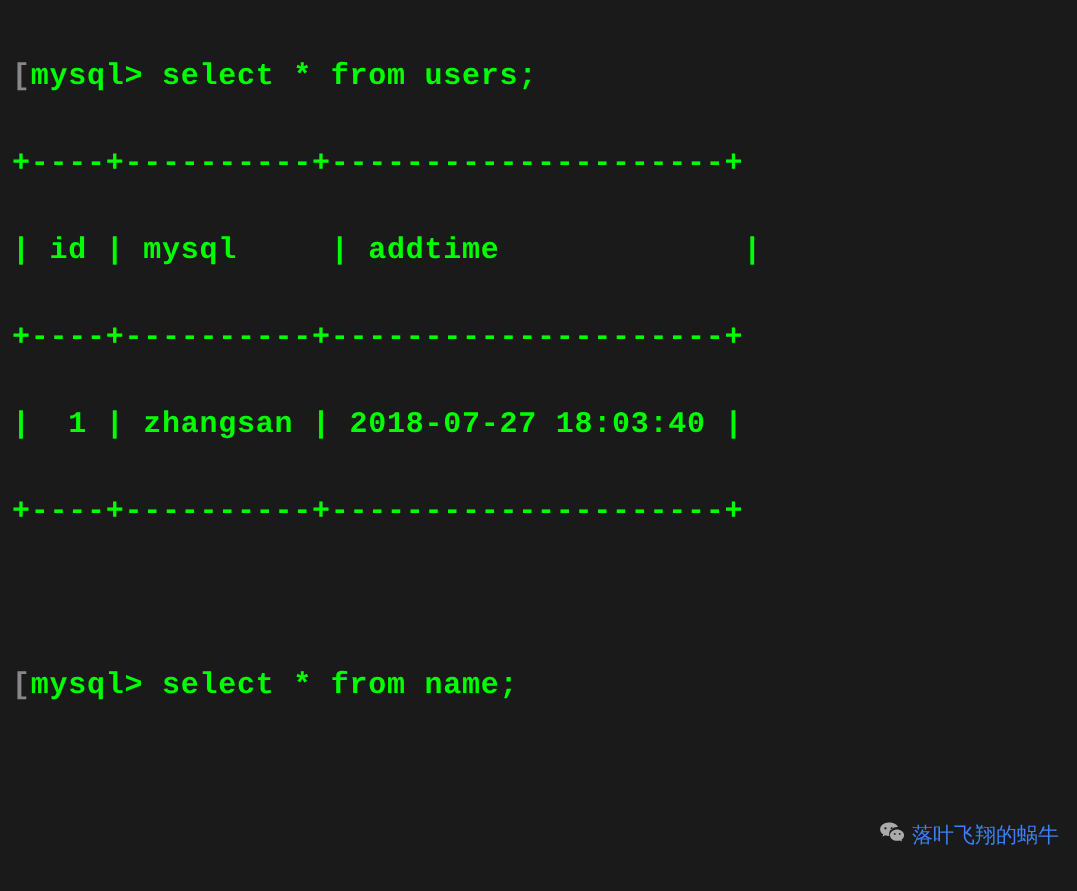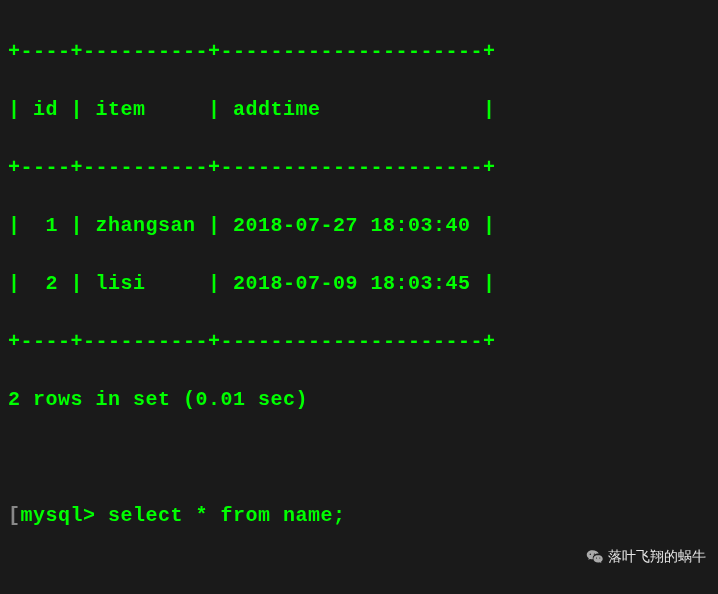--- a/index.html
+++ b/index.html
@@ -27,52 +27,51 @@
     .prompt-line {
       white-space: pre;
     }
     .bracket {
       color: #888;
     }
     .watermark {
       position: absolute;
       bottom: 28px;
       right: 12px;
-      color: #e5e5e5;
+      color: #3b82f6;
       font-size: 14px;
       font-weight: normal;
       font-family: sans-serif;
       display: flex;
-      align-items: flex-end;
+      align-items: flex-start;
       gap: 4px;
     }
     .wechat-icon {
       display: inline-flex;
       align-items: center;
       justify-content: center;
       width: 18px;
       height: 18px;
     }
     .wechat-icon svg {
       width: 18px;
       height: 18px;
       fill: #aaa;
     }
   </style>
 </head>
 <body>
 
 <div class="terminal-output">
+<div class="prompt-line"><span class="bracket">[</span><span>mysql&gt;</span> <span>select * from users;</span></div>
 <div>+----+----------+---------------------+</div>
-<div>| id | item     | addtime             |</div>
+<div>| id | mysql     | addtime             |</div>
 <div>+----+----------+---------------------+</div>
 <div>|  1 | zhangsan | 2018-07-27 18:03:40 |</div>
-<div>|  2 | lisi     | 2018-07-09 18:03:45 |</div>
 <div>+----+----------+---------------------+</div>
-<div>2 rows in set (0.01 sec)</div>
 <div>&nbsp;</div>
 <div class="prompt-line"><span class="bracket">[</span><span>mysql&gt;</span> <span>select * from name;</span></div>
 
 
 
 
 
 
 
 </div>

